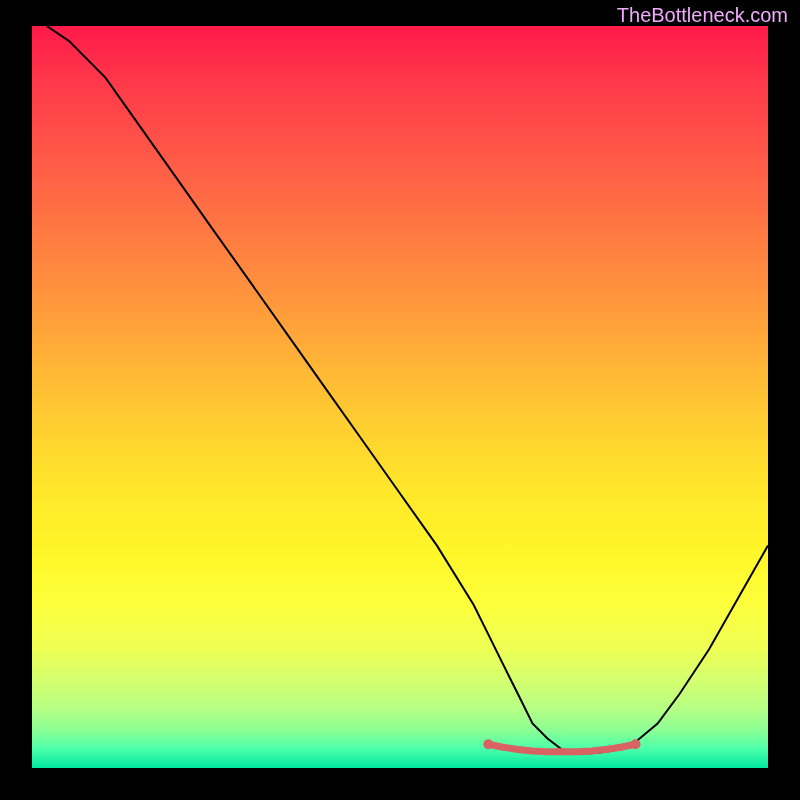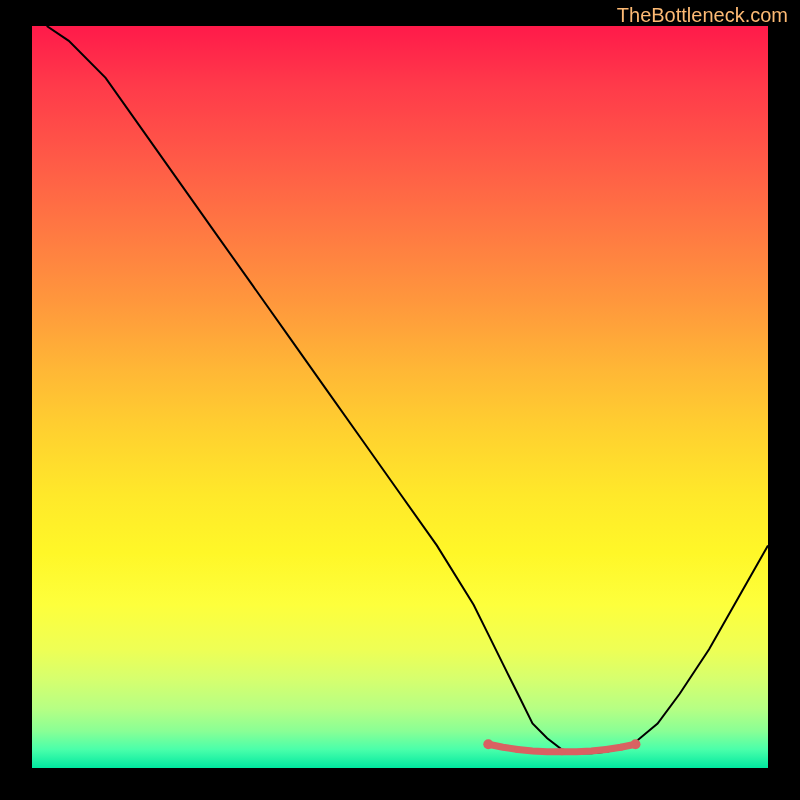--- a/index.html
+++ b/index.html
@@ -7,21 +7,21 @@
     width: 800px;
     height: 800px;
     background: #000;
     position: relative;
     font-family: Arial, sans-serif;
   }
   .watermark {
     position: absolute;
     top: 4px;
     right: 12px;
-    color: #fdba74;
+    color: #f0abfc;
     font-size: 20px;
     font-weight: 500;
     z-index: 10;
     margin-left: 8px;
   }
   .plot-area {
     position: absolute;
     left: 32px;
     top: 26px;
     width: 736px;

